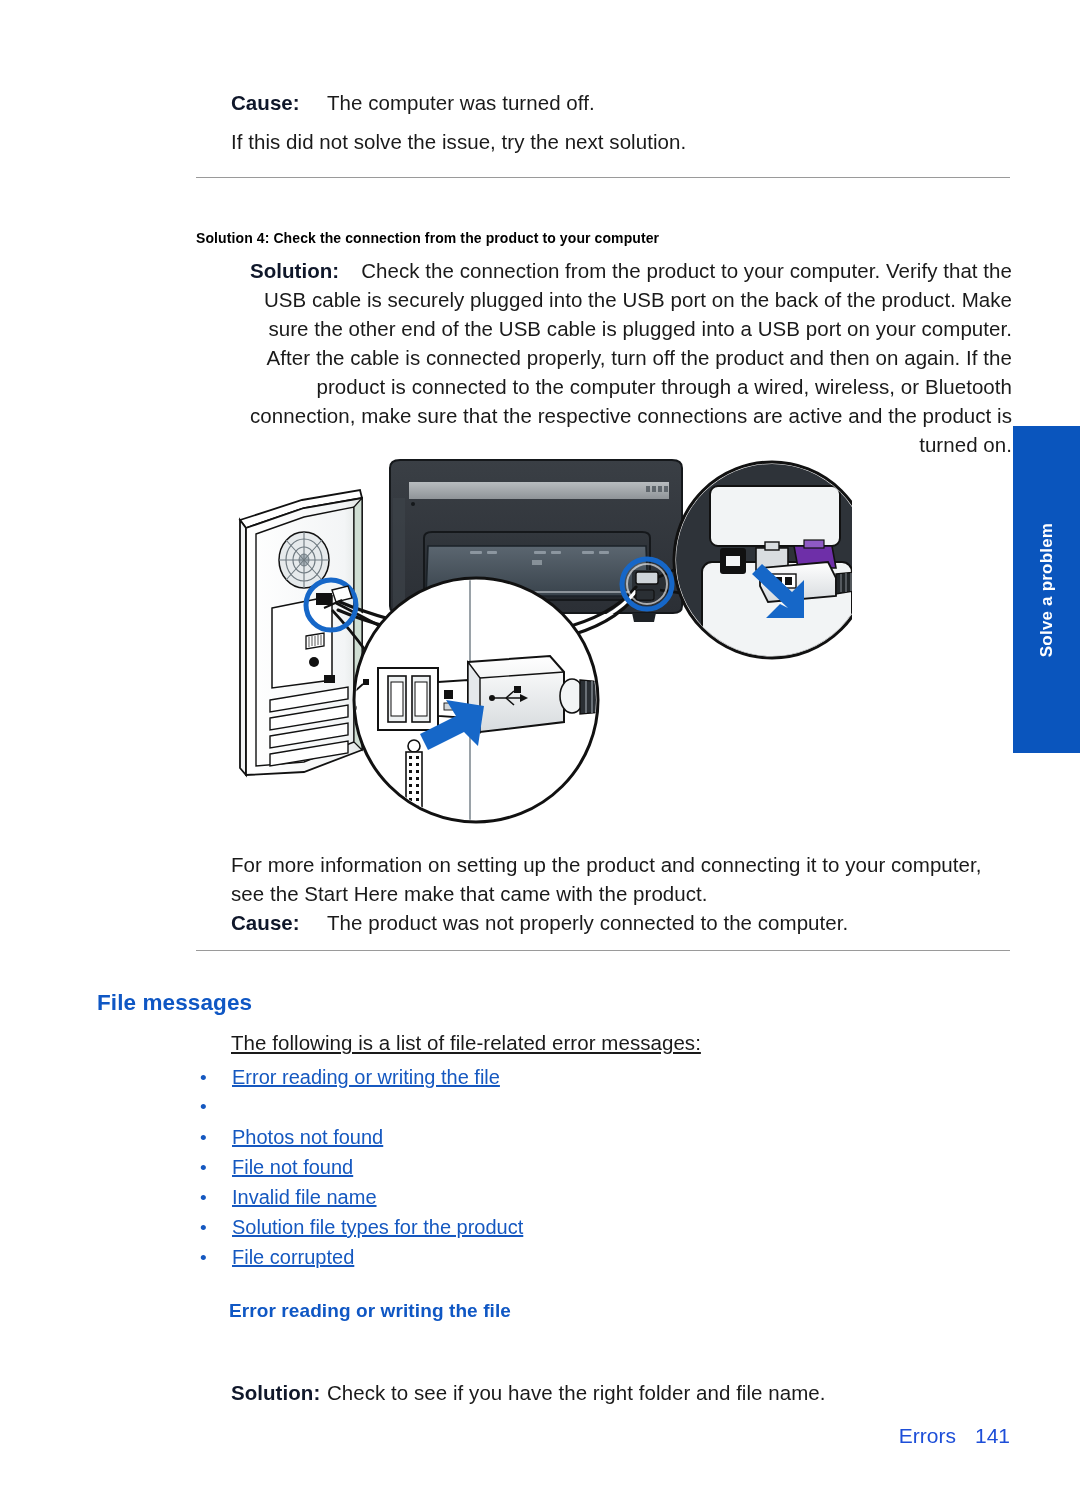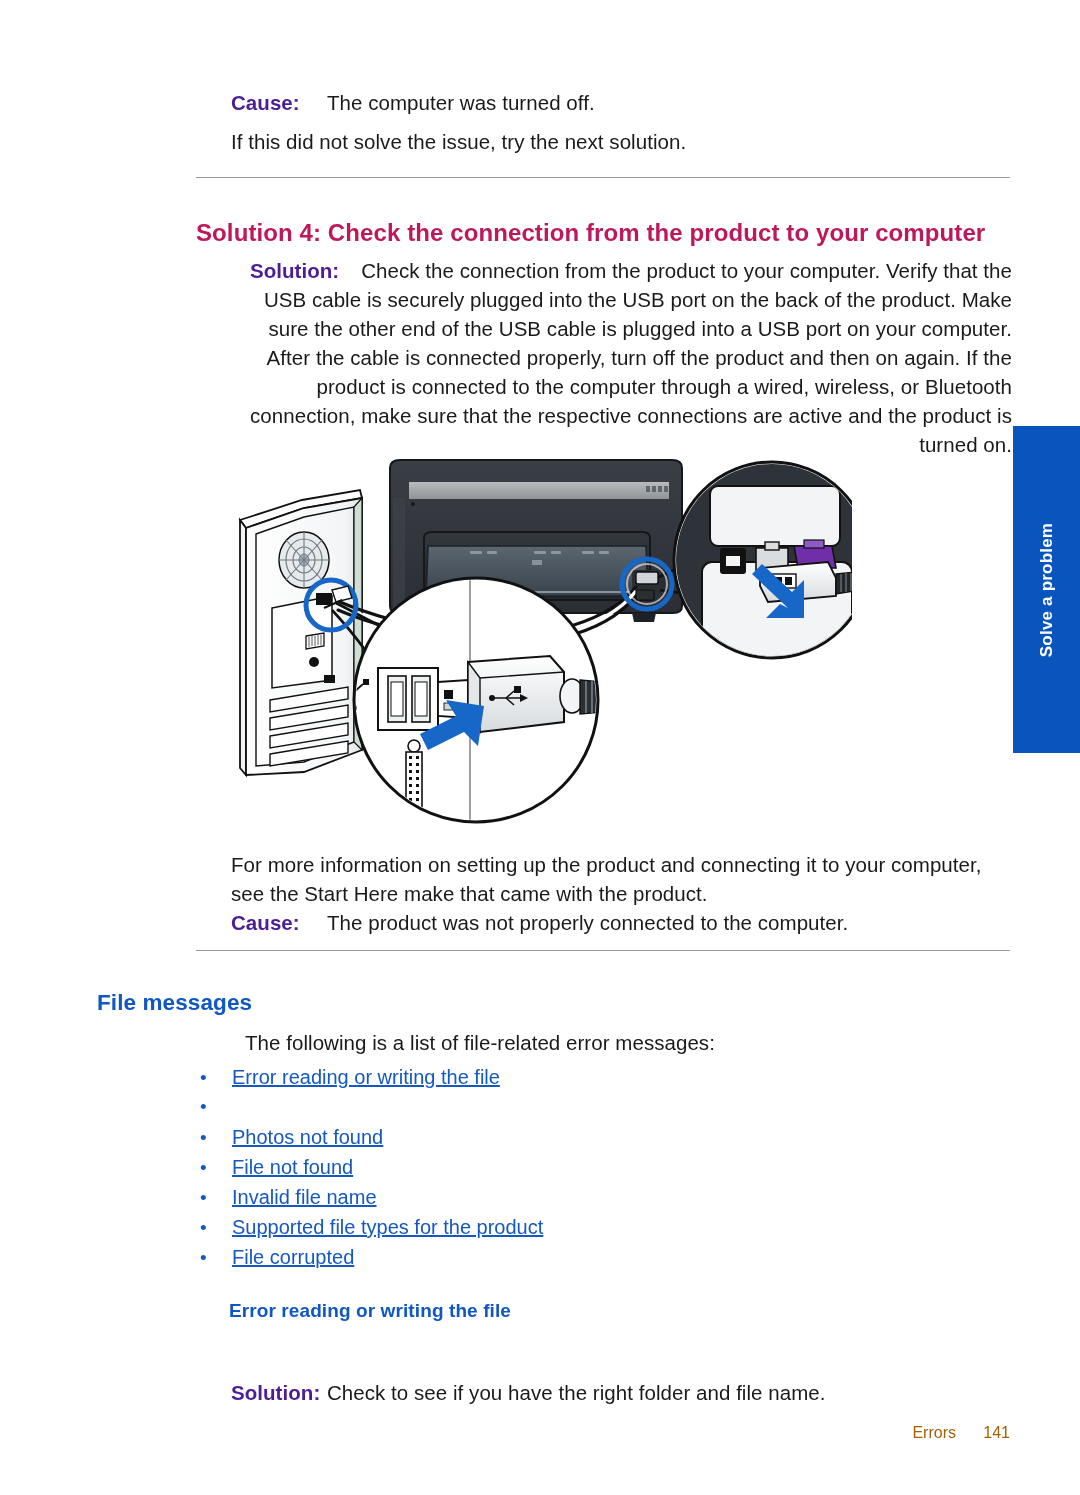--- a/index.html
+++ b/index.html
@@ -24,45 +24,45 @@
 
   .body-text {
     font-size: 20.5px;
     line-height: 29px;
     color: #1a1a1a;
     letter-spacing: 0.05px;
   }
 
   .lbl {
     font-weight: bold;
-    color: #4c1d95;
+    color: #0f172a;
   }
 
   .indent-label {
     display: inline-block;
     min-width: 96px;
   }
 
   
   .rule {
     position: absolute;
     left: 196px;
     width: 814px;
     height: 1px;
     background: #9a9a9a;
   }
 
   
   .h-solution {
     position: absolute;
     left: 196px;
-    top: 219px;
-    font-size: 24px;
+    top: 230px;
+    font-size: 14px;
     font-weight: bold;
-    color: #be185d;
+    color: #000000;
     letter-spacing: 0.1px;
   }
 
   .h-section {
     position: absolute;
     left: 97px;
     top: 990px;
     font-size: 22.5px;
     font-weight: bold;
     color: #0f57c4;
@@ -137,22 +137,22 @@
     letter-spacing: 0.2px;
   }
 
   
   .footer {
     position: absolute;
     left: 0;
     top: 1424px;
     width: 1010px;
     text-align: right;
-    color: #a16207;
-    font-size: 16px;
+    color: #1d4ed8;
+    font-size: 21px;
   }
   .footer .fnum {
     display: inline-block;
     width: 54px;
     text-align: right;
   }
 
   
   .illus {
     position: absolute;
@@ -449,21 +449,21 @@
   <div class="p-block body-text" style="left:231px; top:850px; width:781px;">For more information on setting up the product and connecting it to your computer, see the Start Here make that came with the product.</div>
 
   <div class="p-block body-text" style="left:231px; top:908px; width:781px;">
     <span class="lbl indent-label">Cause:</span><span>The product was not properly connected to the computer.</span>
   </div>
 
   <div class="rule" style="top:950px;"></div>
 
   <div class="h-section">File messages</div>
 
-  <div class="p-block body-text" style="left:245px; top:1028px; width:781px;">The following is a list of file-related error messages:</div>
+  <div class="p-block body-text" style="left:231px; top:1028px; width:781px;text-decoration:underline;">The following is a list of file-related error messages:</div>
 
   <div class="link-list">
     <div class="link-row">
       <span class="bullet">•</span>
       <span class="doclink">Error reading or writing the file</span>
     </div>
     <div class="link-row">
       <span class="bullet">•</span>
     </div>
     <div class="link-row">
@@ -473,21 +473,21 @@
     <div class="link-row">
       <span class="bullet">•</span>
       <span class="doclink">File not found</span>
     </div>
     <div class="link-row">
       <span class="bullet">•</span>
       <span class="doclink">Invalid file name</span>
     </div>
     <div class="link-row">
       <span class="bullet">•</span>
-      <span class="doclink">Supported file types for the product</span>
+      <span class="doclink">Solution file types for the product</span>
     </div>
     <div class="link-row">
       <span class="bullet">•</span>
       <span class="doclink">File corrupted</span>
     </div>
   </div>
 
   <div class="h-sub">Error reading or writing the file</div>
 
   <div class="p-block body-text" style="left:231px; top:1334px; width:781px;margin-top:44px;">

